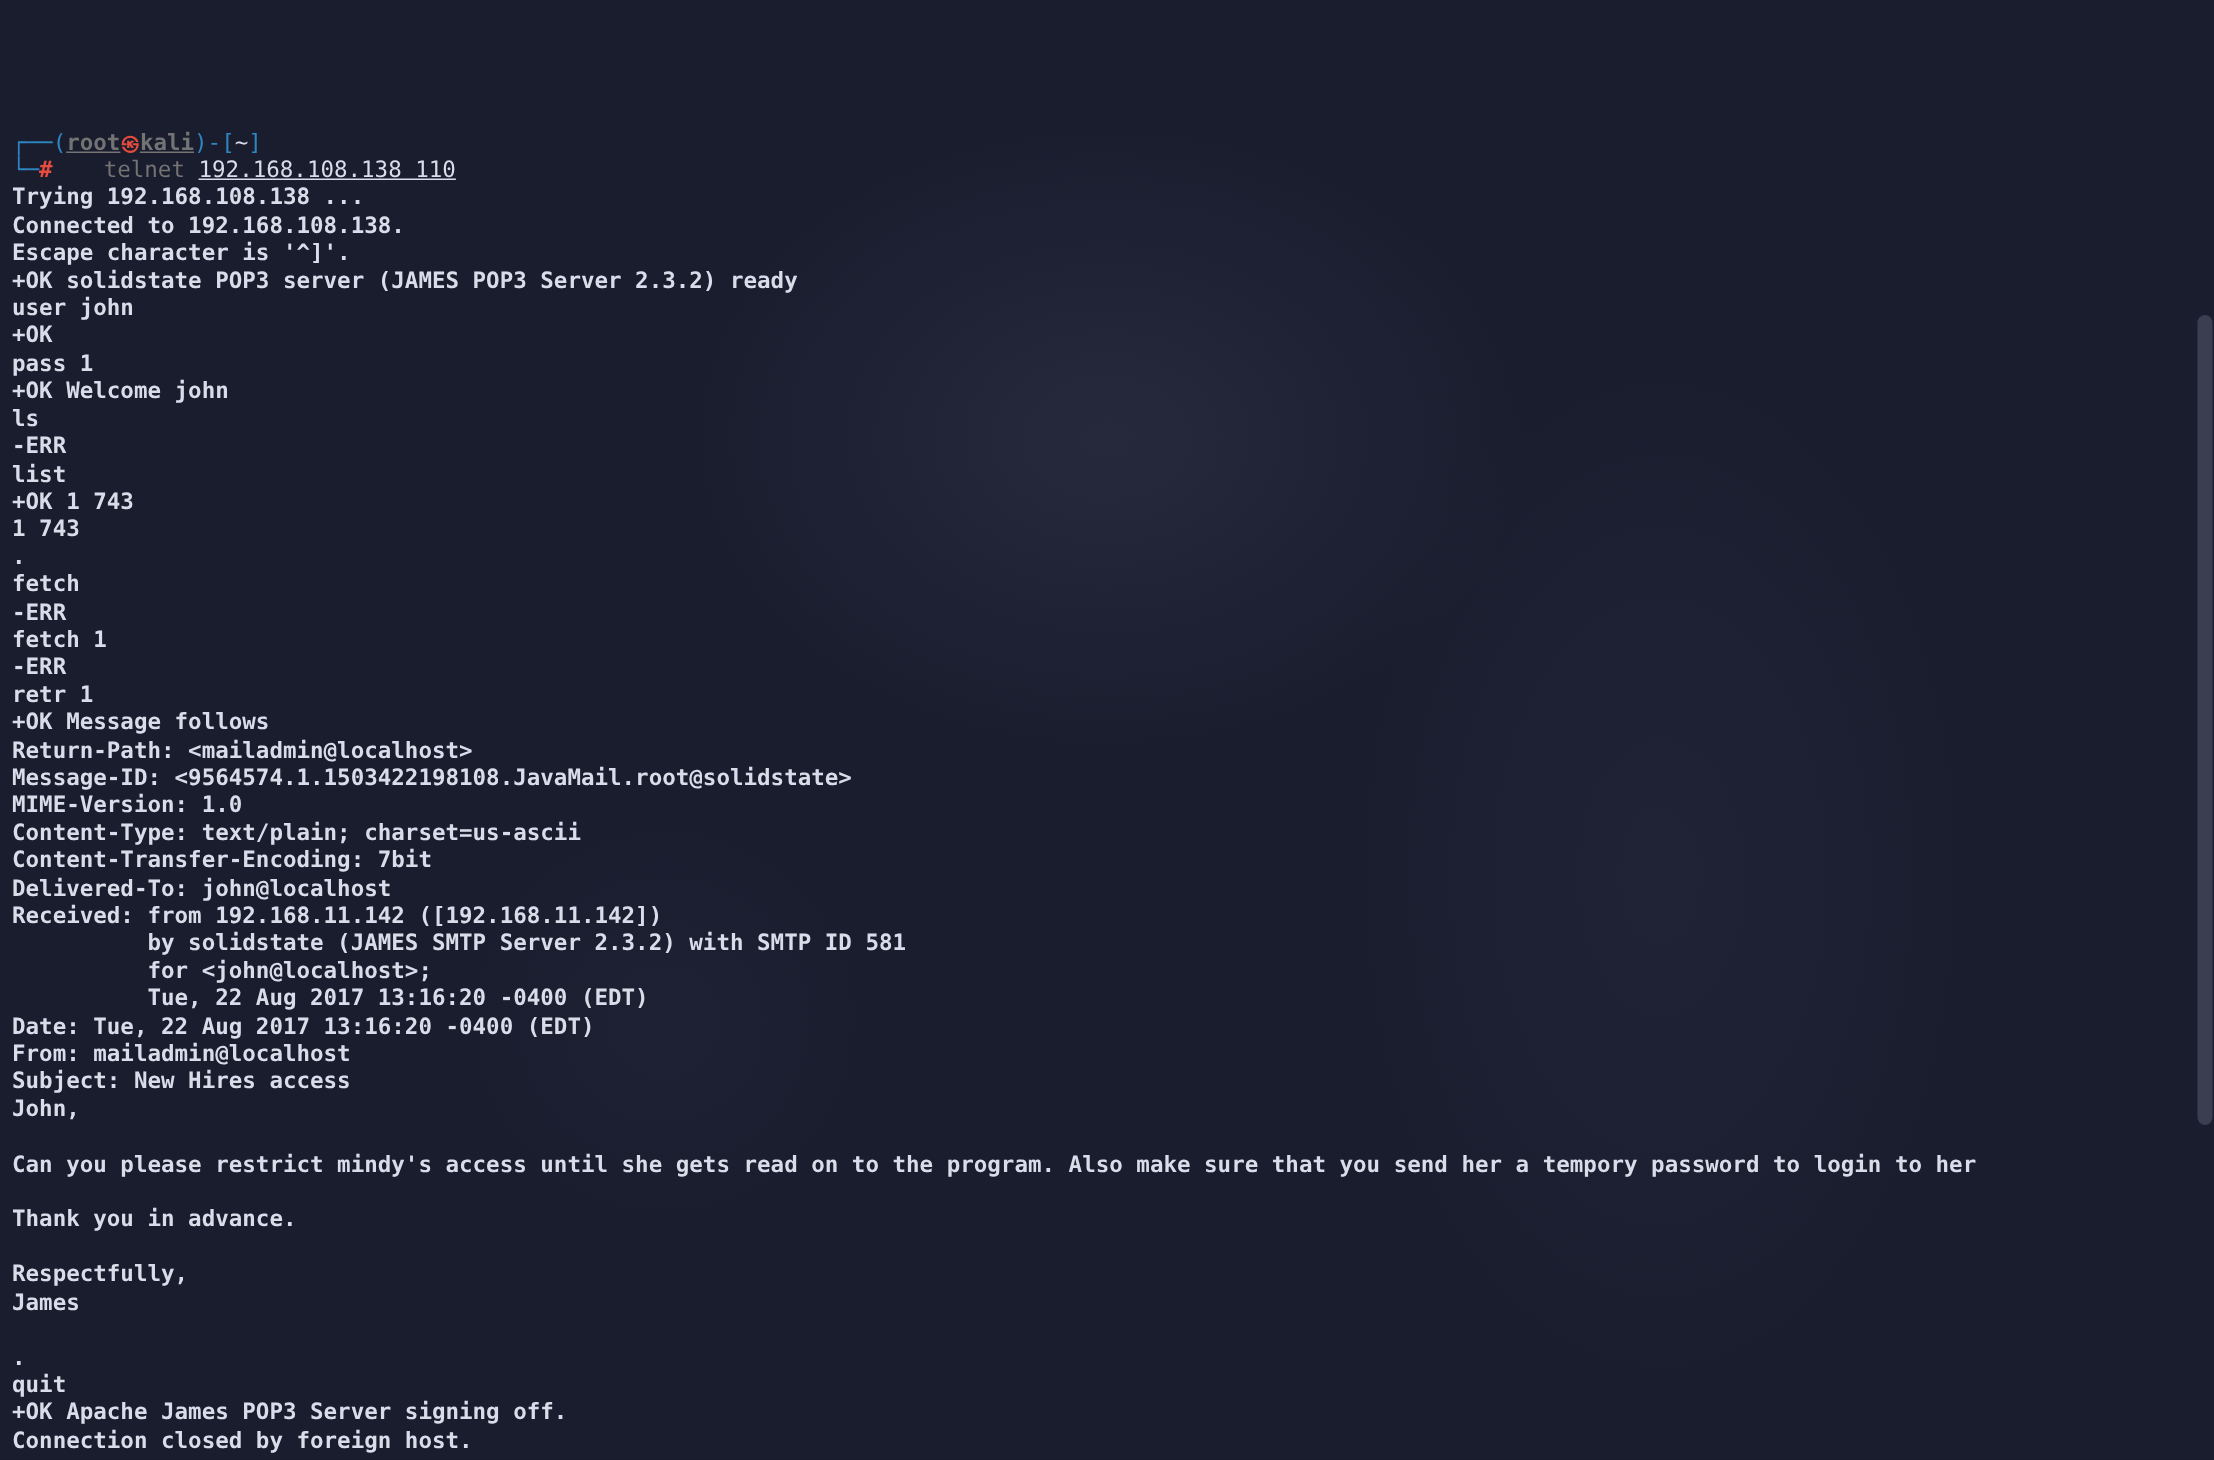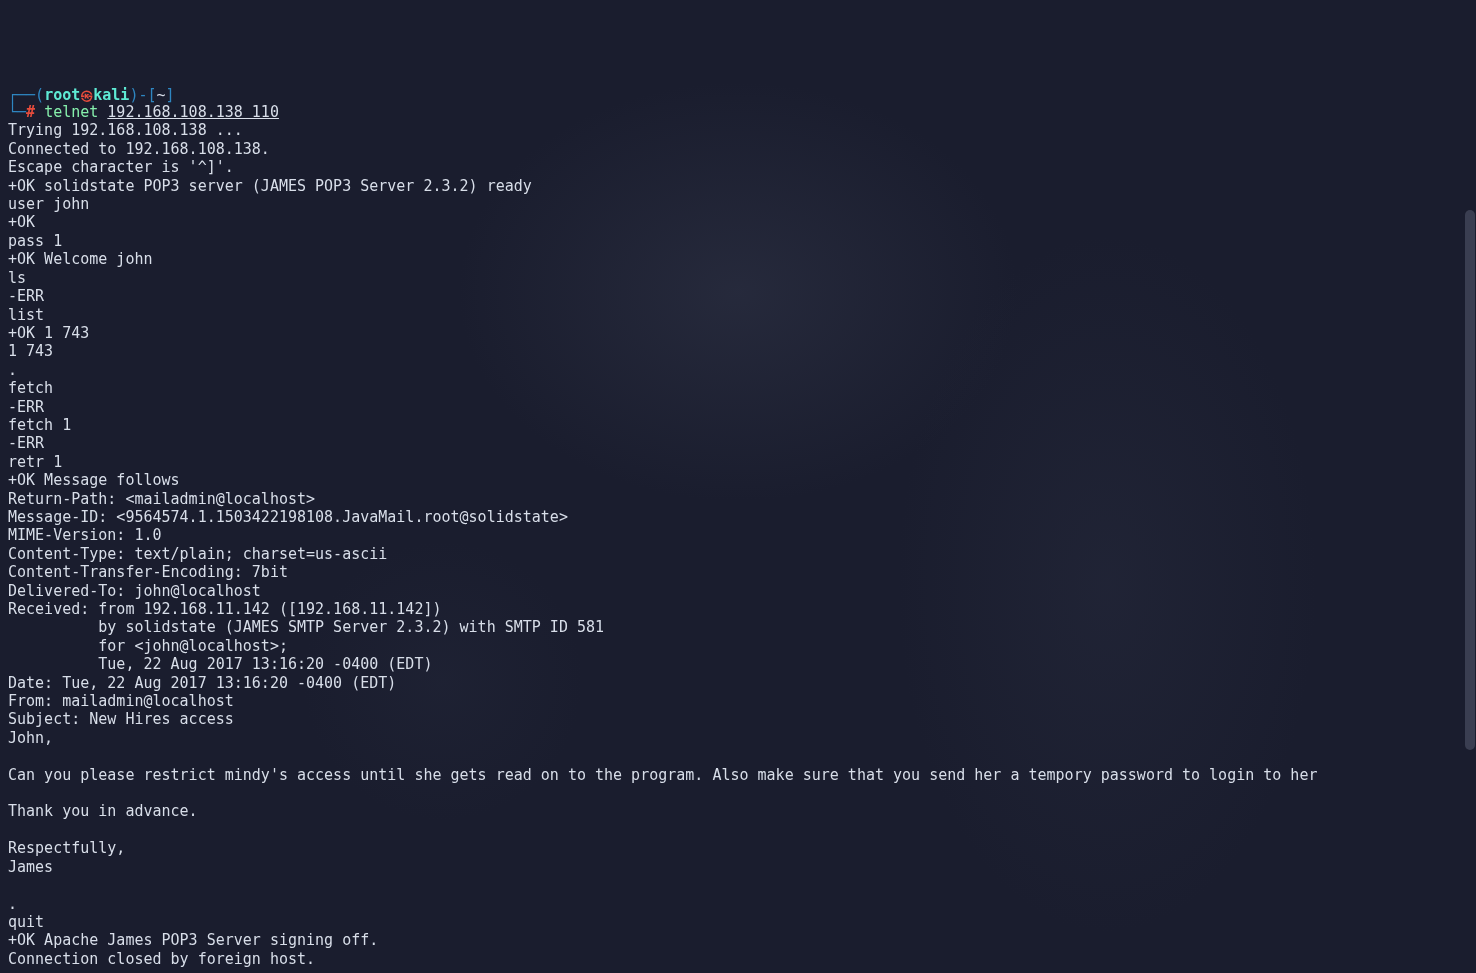--- a/index.html
+++ b/index.html
@@ -31,29 +31,29 @@
     background: rgba(120,125,145,0.35);
     border-radius: 5px;
   }
   
   .prompt-top {
     position: relative;
     top: 2px;
   }
   .box-char { color: #2e86c1; }
   .paren { color: #2e86c1; }
-  .userhost { color: #5eead4; font-weight: bold; }
+  .userhost { color: #737373; font-weight: bold; text-decoration: underline; }
   .skull { color: #e74c3c; font-weight: bold; font-size: 13px; }
   .sep-dash { color: #2e86c1; }
   .bracket { color: #2e86c1; }
   .tilde { color: #d8dee9; }
   .hash { color: #e74c3c; font-weight: bold; }
-  .cmd { color: #86efac; }
+  .cmd { color: #737373; margin-left: 25px; }
   .args { color: #d8dee9; text-decoration: underline; }
-  .out { color: #d8dee9; }
+  .out { color: #d8dee9; font-weight: bold; }
   .line { display: block; }
 </style>
 </head>
 <body>
 
 
 
 <div><span class="line prompt-top"><span class="box-char">┌──</span><span class="paren">(</span><span class="userhost">root</span><span class="skull">㉿</span><span class="userhost">kali</span><span class="paren">)</span><span class="sep-dash">-</span><span class="bracket">[</span><span class="tilde">~</span><span class="bracket">]</span></span><span class="line"><span class="box-char">└─</span><span class="hash">#</span> <span class="cmd">telnet</span> <span class="args">192.168.108.138 110</span></span><span class="line out">Trying 192.168.108.138 ...</span><span class="line out">Connected to 192.168.108.138.</span><span class="line out">Escape character is '^]'.</span><span class="line out">+OK solidstate POP3 server (JAMES POP3 Server 2.3.2) ready</span><span class="line out">user john</span><span class="line out">+OK</span><span class="line out">pass 1</span><span class="line out">+OK Welcome john</span><span class="line out">ls</span><span class="line out">-ERR</span><span class="line out">list</span><span class="line out">+OK 1 743</span><span class="line out">1 743</span><span class="line out">.</span><span class="line out">fetch</span><span class="line out">-ERR</span><span class="line out">fetch 1</span><span class="line out">-ERR</span><span class="line out">retr 1</span><span class="line out">+OK Message follows</span><span class="line out">Return-Path: &lt;mailadmin@localhost&gt;</span><span class="line out">Message-ID: &lt;9564574.1.1503422198108.JavaMail.root@solidstate&gt;</span><span class="line out">MIME-Version: 1.0</span><span class="line out">Content-Type: text/plain; charset=us-ascii</span><span class="line out">Content-Transfer-Encoding: 7bit</span><span class="line out">Delivered-To: john@localhost</span><span class="line out">Received: from 192.168.11.142 ([192.168.11.142])</span><span class="line out">          by solidstate (JAMES SMTP Server 2.3.2) with SMTP ID 581</span><span class="line out">          for &lt;john@localhost&gt;;</span><span class="line out">          Tue, 22 Aug 2017 13:16:20 -0400 (EDT)</span><span class="line out">Date: Tue, 22 Aug 2017 13:16:20 -0400 (EDT)</span><span class="line out">From: mailadmin@localhost</span><span class="line out">Subject: New Hires access</span><span class="line out">John,</span><span class="line out">&nbsp;</span><span class="line out">Can you please restrict mindy's access until she gets read on to the program. Also make sure that you send her a tempory password to login to her</span><span class="line out">&nbsp;</span><span class="line out">Thank you in advance.</span><span class="line out">&nbsp;</span><span class="line out">Respectfully,</span><span class="line out">James</span><span class="line out">&nbsp;</span><span class="line out">.</span><span class="line out">quit</span><span class="line out">+OK Apache James POP3 Server signing off.</span><span class="line out">Connection closed by foreign host.</span></div>
 
 <div class="scrollbar"></div>

